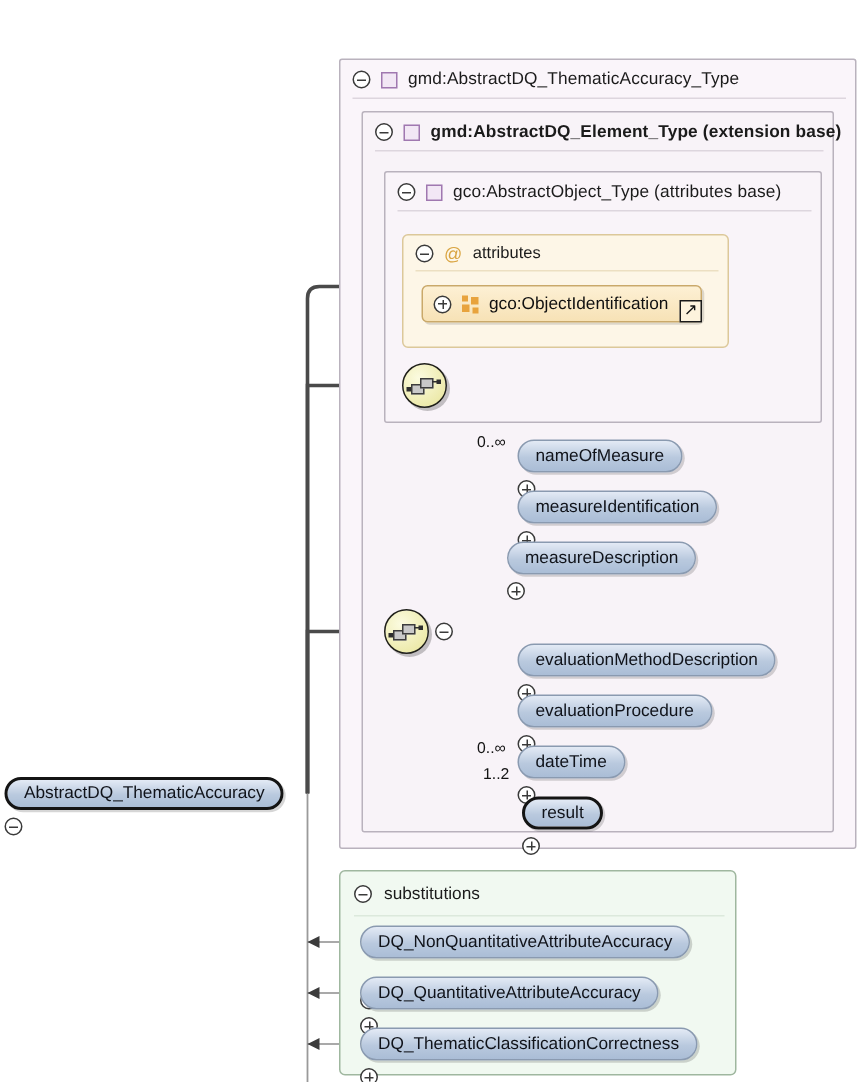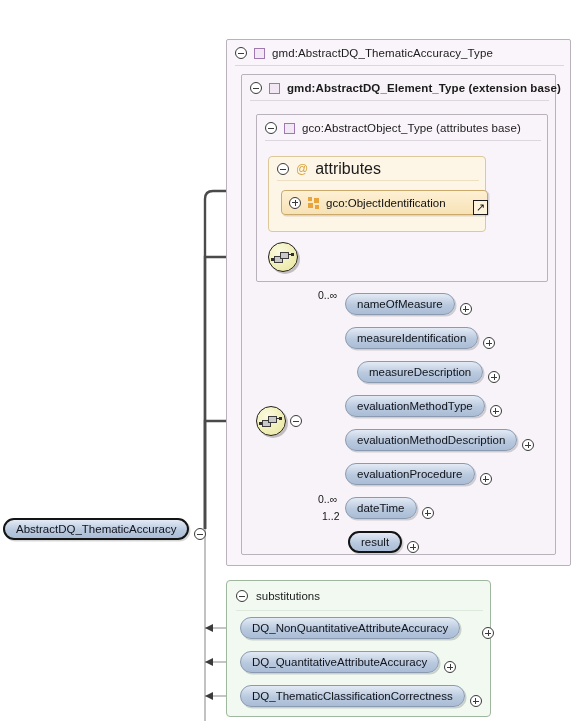--- a/index.html
+++ b/index.html
@@ -116,21 +116,21 @@
     gap: 7px;
     padding-left: 8px;
     box-sizing: border-box;
   }
   .attrhead .sep {
     position: absolute;
     left: 8px; right: 8px; bottom: 0;
     height: 1px;
     background: #ecdfc2;
   }
-  .attrhead .lbl { font-size: 16px; color: #1b1b1b; }
+  .attrhead .lbl { font-size: 11px; color: #1b1b1b; }
 
   .attrrow {
     position: absolute;
     box-sizing: border-box;
     border: 1px solid #caa96a;
     background: linear-gradient(#fdf0d4, #f7e2b6);
     border-radius: 4px;
     display: flex;
     align-items: center;
     gap: 7px;
@@ -165,22 +165,23 @@
     justify-content: center;
     font-size: 11px;
     color: #111;
     line-height: 1;
   }
 
   
   .pillwrap {
     position: absolute;
     display: flex;
-    align-items: flex-end;
+    align-items: flex-start;
     gap: 5px;
+    flex-direction: column;
   }
   .pill {
     box-sizing: border-box;
     height: 22px;
     border: 1px solid #8a9ab0;
     border-radius: 11px;
     background: linear-gradient(#e3eaf5, #b9c9de 55%, #aabdd6);
     display: flex;
     align-items: center;
     justify-content: center;
@@ -343,21 +344,21 @@
   </div>
 
   <div class="attrbox" style="left:268px; top:120px; width:218px; height:76px;">
     <div class="attrhead" style="width:218px;">
       <div class="tog"></div>
       <div class="atglyph">@</div>
       <div class="lbl">attributes</div>
       <div class="sep"></div>
     </div>
 
-    <div class="attrrow" style="left:12px; top:33px; width:207px; height:25px;">
+    <div class="attrrow" style="left:12px; top:33px; width:187px; height:25px;">
       <div class="tog plus"></div>
       <div class="dotsicon">
         <i></i>
           <i></i>
           <i></i>
           <i></i>
       </div>
       <div class="lbl">gco:ObjectIdentification</div>
       <div class="extlink">↗</div>
     </div>
@@ -386,29 +387,25 @@
   <div class="pillwrap" style="left:345px; top:257px;">
     <div class="pill">nameOfMeasure</div>
     <div class="tog plus"></div>
   </div>
 
   <div class="pillwrap" style="left:345px; top:291px;">
     <div class="pill">measureIdentification</div>
     <div class="tog plus"></div>
   </div>
 
-  <div class="pillwrap" style="left:357px; top:325px;">
+  <div class="pillwrap" style="left:338px; top:325px;">
     <div class="pill">measureDescription</div>
     <div class="tog plus"></div>
   </div>
 
-  <div class="pillwrap" style="left:345px; top:359px;">
-    <div class="pill">evaluationMethodType</div>
-    <div class="tog plus"></div>
-  </div>
 
   <div class="pillwrap" style="left:345px; top:393px;">
     <div class="pill">evaluationMethodDescription</div>
     <div class="tog plus"></div>
   </div>
 
   <div class="pillwrap" style="left:345px; top:427px;">
     <div class="pill">evaluationProcedure</div>
     <div class="tog plus"></div>
   </div>

